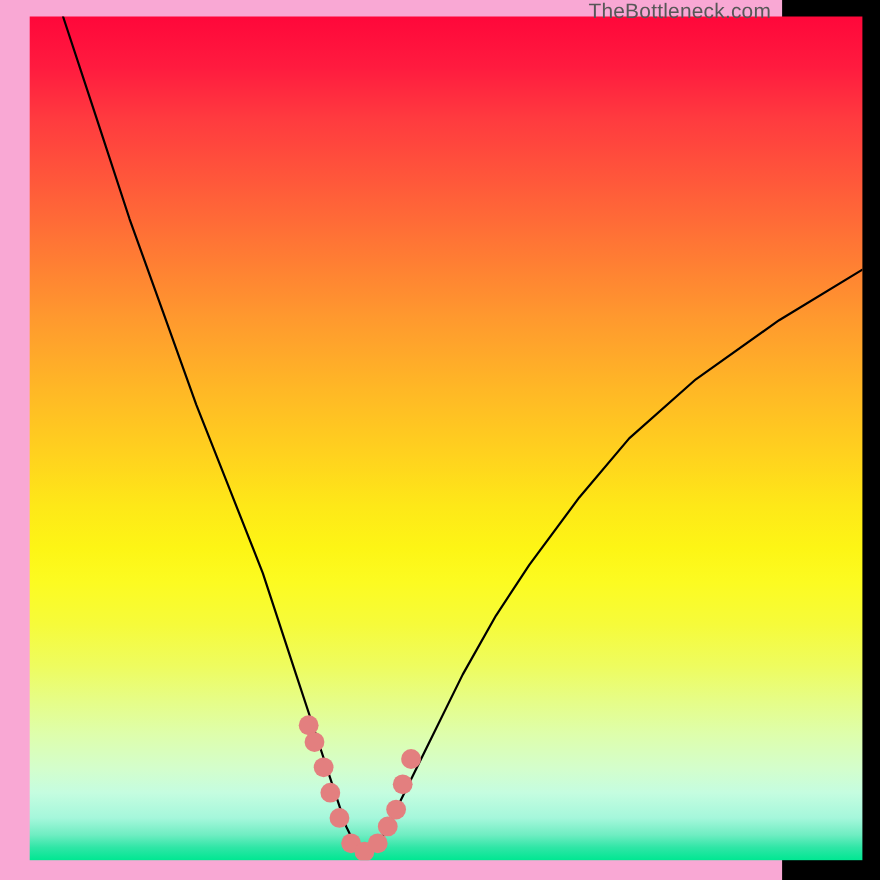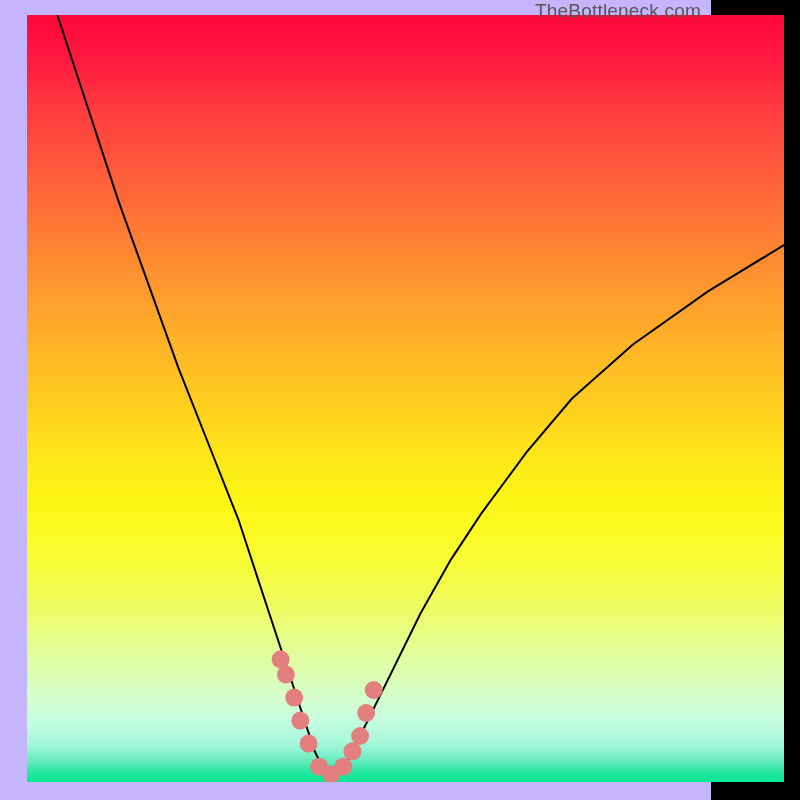--- a/index.html
+++ b/index.html
@@ -1,21 +1,21 @@
 <!DOCTYPE html>
 <html><head>
 <meta charset="utf-8">
 <style>
   * { margin: 0; padding: 0; box-sizing: border-box; }
   html, body { width: 800px; height: 800px; overflow: hidden; background: #000; }
   .stage {
     position: relative;
     width: 711px;
     height: 800px;
-    background: #c4b5fd;
+    background: #f9a8d4;
   }
   .plot {
     position: absolute;
     left: 27px;
     top: 15px;
     width: 757px;
     height: 767px;
     background: linear-gradient(to bottom,
       #ff073a 0%,
       #ff1b3f 6%,

